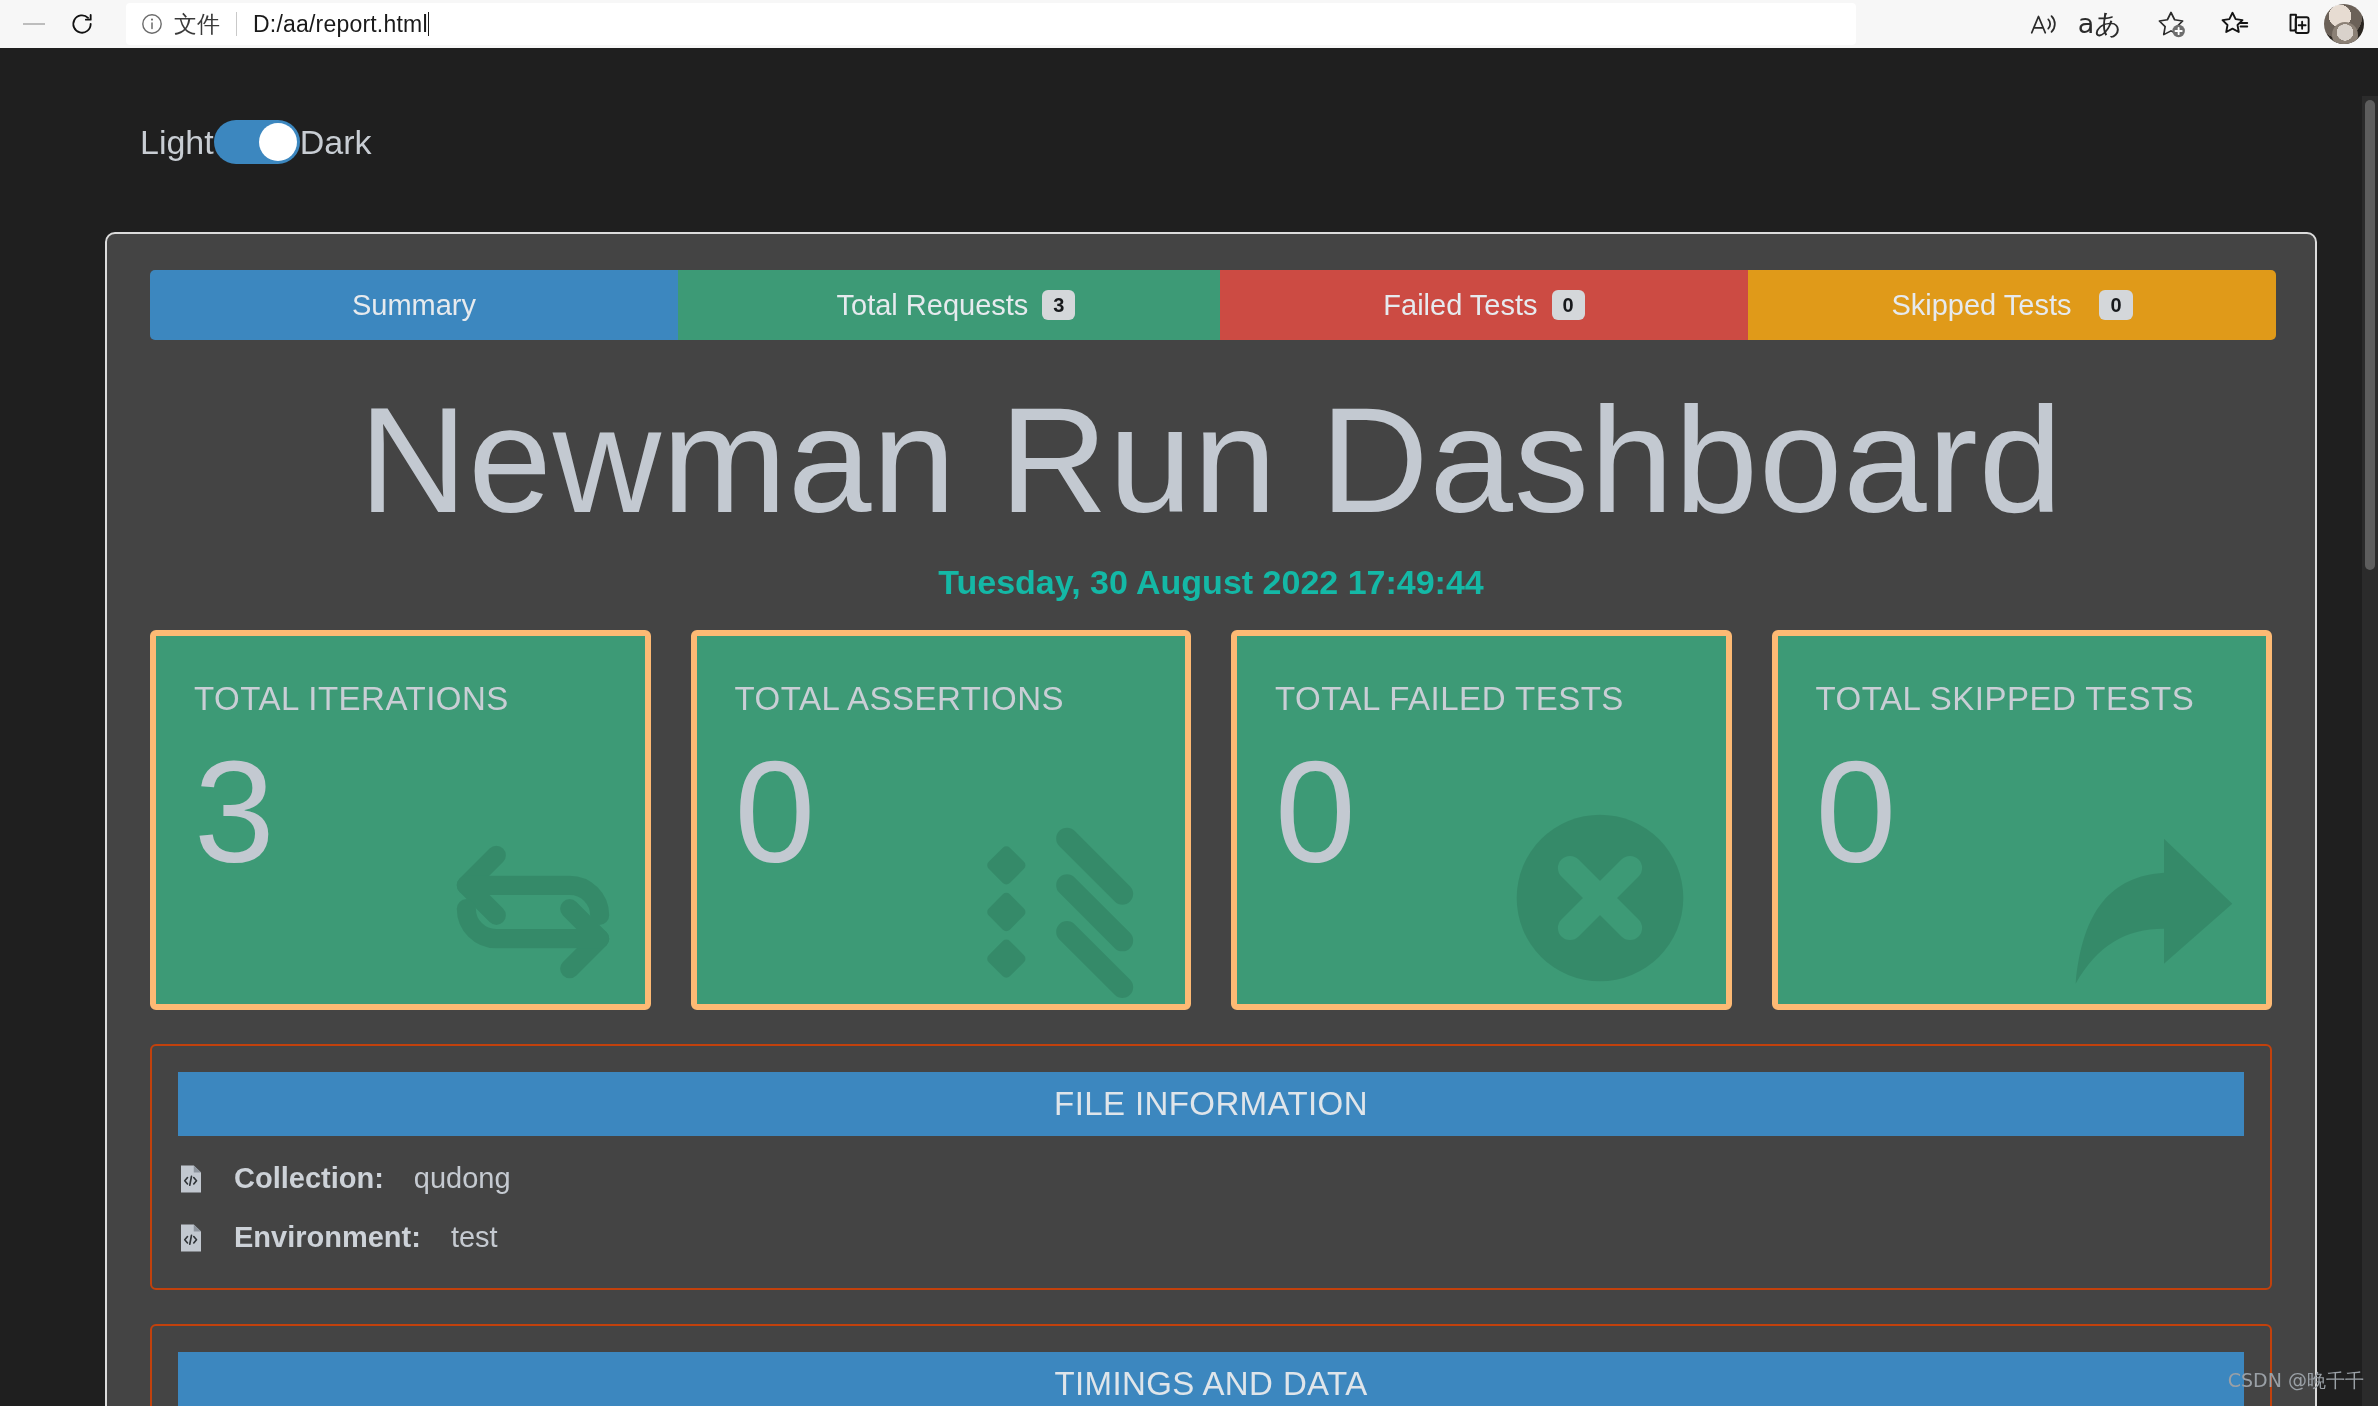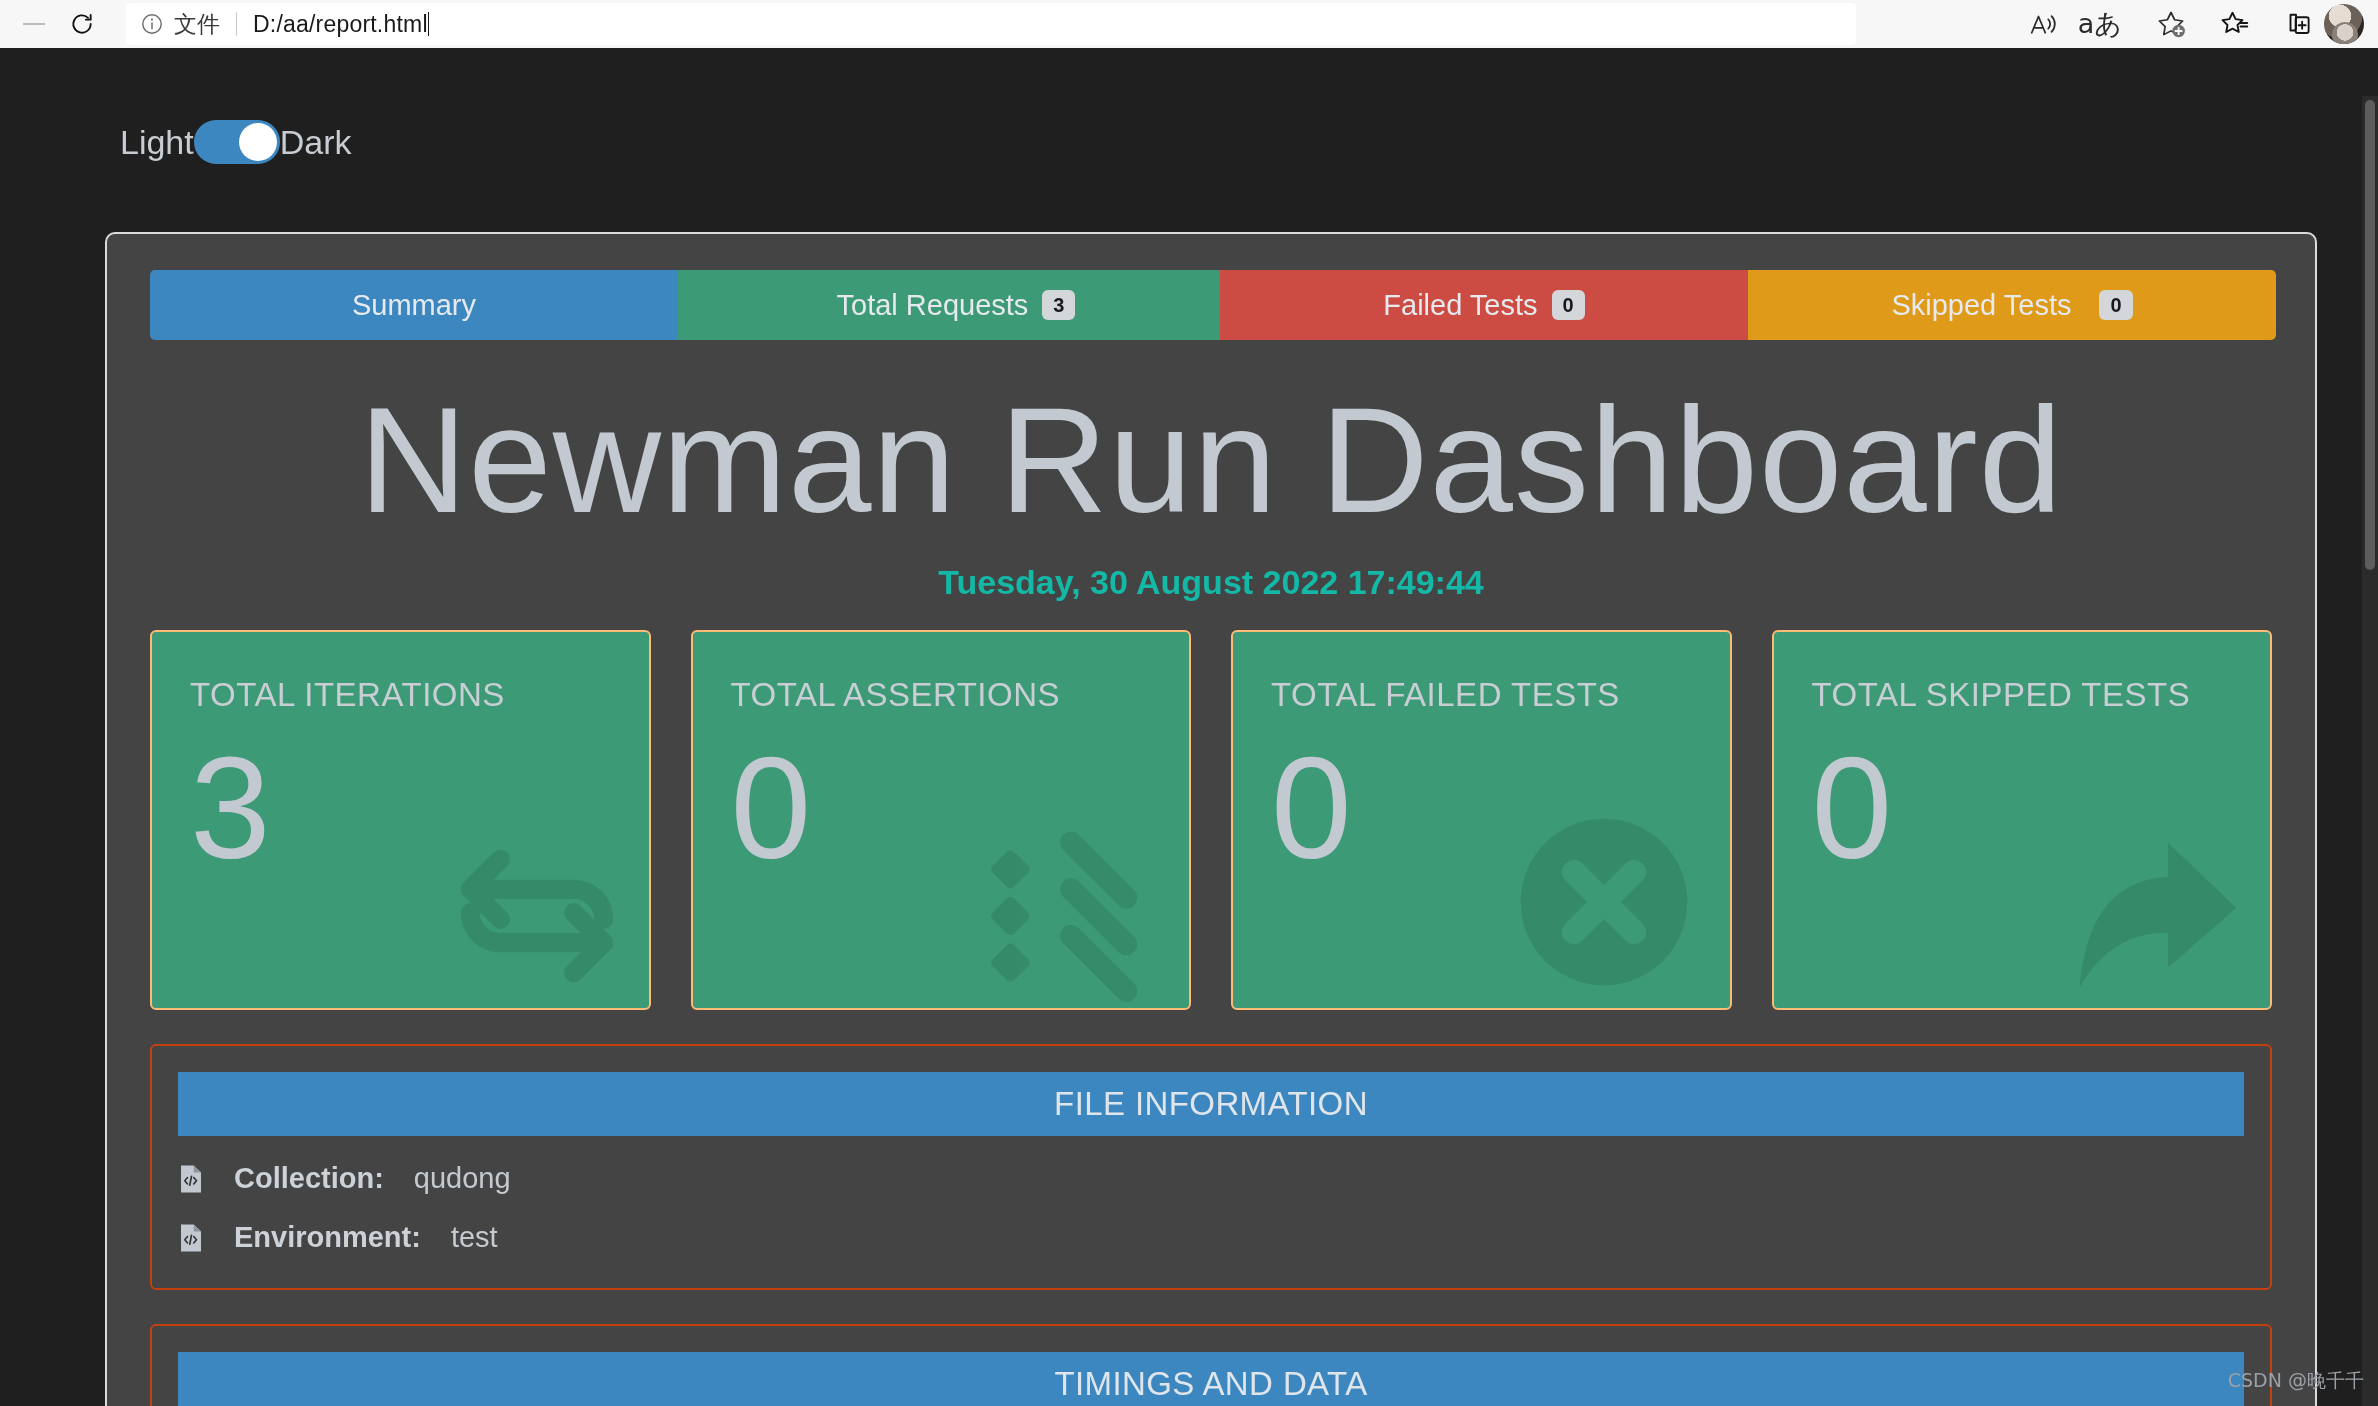--- a/index.html
+++ b/index.html
@@ -69,21 +69,21 @@
   .ic { display: block; }
 
   
   #page {
     position: absolute; top: 48px; left: 0;
     width: 2378px; height: 1358px;
     background: #1f1f1f;
   }
 
   #theme-toggle-row {
-    position: absolute; left: 120px; top: 72px;
+    position: absolute; left: 140px; top: 72px;
     display: flex; align-items: center; 
   }
   .toggle-label { font-size: 34px; color: #c8cdd3; font-weight: 400; }
   #theme-switch {
     width: 86px; height: 44px; border-radius: 22px;
     background: #3c87bf; position: relative; cursor: pointer;
   }
   #theme-switch .knob {
     position: absolute; top: 3px; right: 3px;
     width: 38px; height: 38px; border-radius: 50%;
@@ -134,21 +134,21 @@
     color: #14b8a6;
     margin-top: 16px;
   }
 
   
   #stat-cards {
     display: flex; gap: 40px; margin-top: 28px;
   }
   .stat-card {
     flex: 1 1 0; height: 380px;
-    border: 2px solid #fdba74;
+    border: 6px solid #fdba74;
     border-radius: 6px;
     position: relative; overflow: hidden;
     padding: 44px 0 0 38px;
   }
   .stat-title {
     font-size: 33px; color: #c9ced5;
     letter-spacing: .5px;
   }
   .stat-value {
     font-size: 145px; font-weight: 300;

